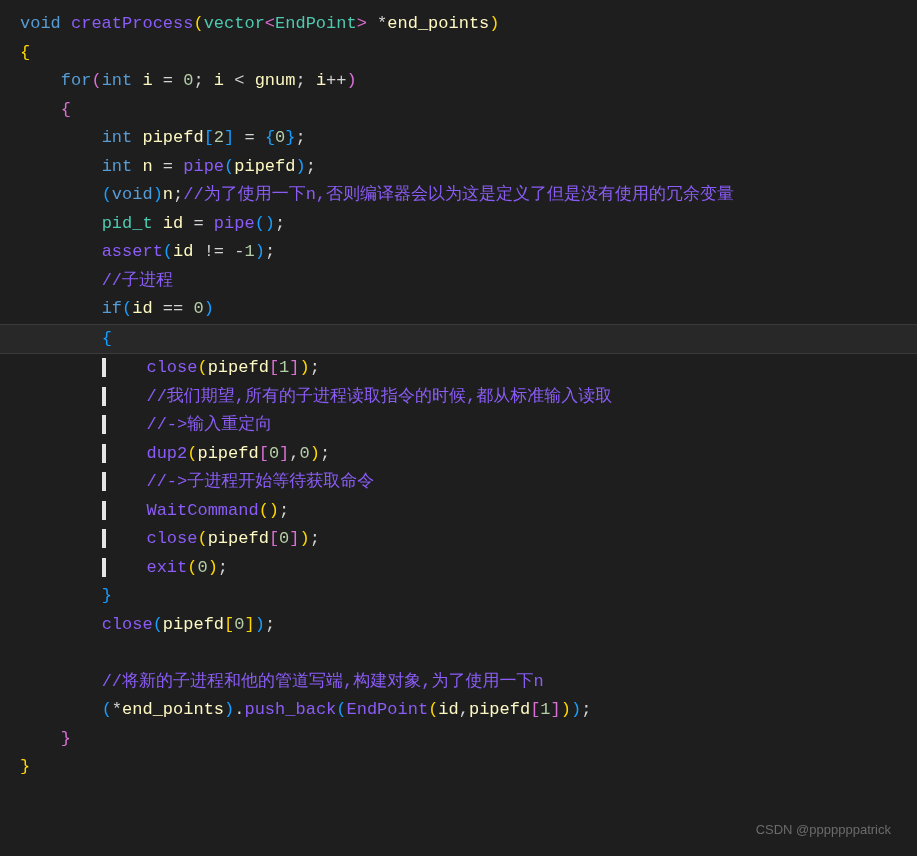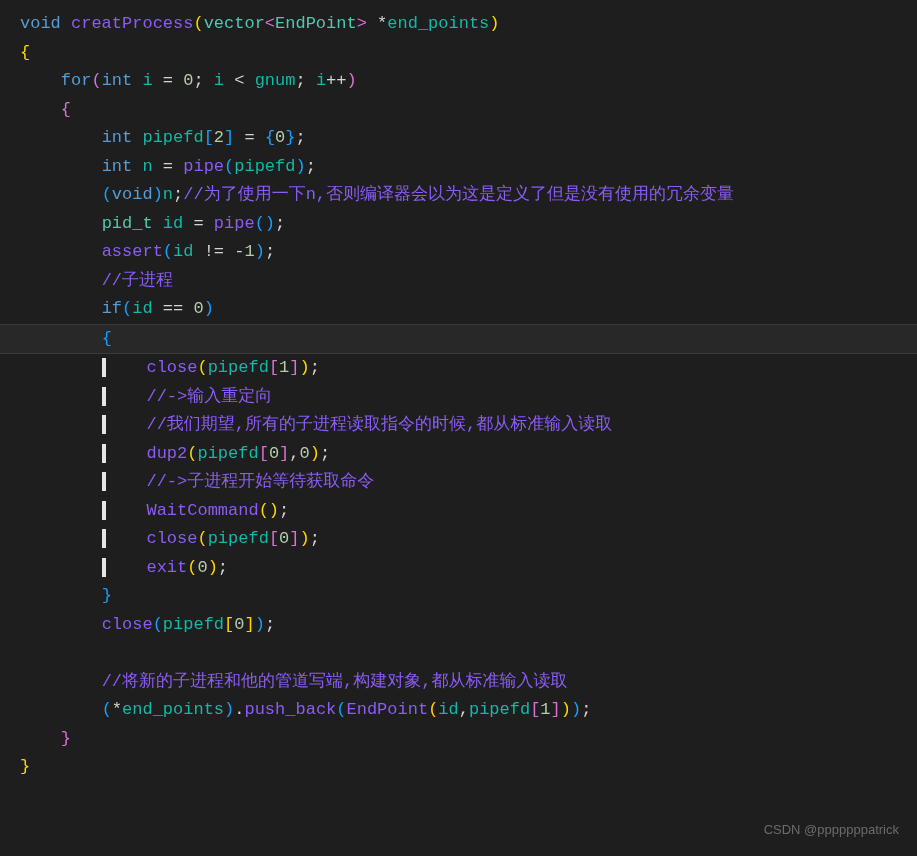--- a/index.html
+++ b/index.html
@@ -23,33 +23,33 @@
   margin-left: -20px;
   padding-left: 20px;
   width: 920px;
 }
 .guide {
   border-left: 4px solid #e5e5e5;
 }
 .kw { color: #569cd6; }
 .type { color: #4ec9b0; text-align: center; }
 .func { color: #8b5cf6; }
-.var { color: #14b8a6; }
+.var { color: #fef9c3; }
 .num { color: #b5cea8; }
 .paren-y { color: #ffd700; }
 .paren-p { color: #da70d6; }
 .paren-b { color: #179fff; }
 .comment { color: #8b5cf6; }
 .brace-y { color: #ffd700; }
 .brace-p { color: #da70d6; }
 .brace-b { color: #179fff; }
 .watermark {
   position: absolute;
   bottom: 12px;
-  right: 18px;
+  right: 26px;
   color: #6b6b6b;
   font-size: 13px;
   font-family: Arial, sans-serif;
 }
 </style>
 </head>
 <body>
 
 <div>
 <div class="line"><span class="kw">void</span> <span class="func">creatProcess</span><span class="paren-y">(</span><span class="type">vector</span><span class="paren-p">&lt;</span><span class="type">EndPoint</span><span class="paren-p">&gt;</span> *<span class="var">end_points</span><span class="paren-y">)</span></div>
@@ -58,29 +58,29 @@
 <div class="line">    <span class="brace-p">{</span></div>
 <div class="line">        <span class="kw">int</span> <span class="var">pipefd</span><span class="paren-b">[</span><span class="num">2</span><span class="paren-b">]</span> = <span class="paren-b">{</span><span class="num">0</span><span class="paren-b">}</span>;</div>
 <div class="line">        <span class="kw">int</span> <span class="var">n</span> = <span class="func">pipe</span><span class="paren-b">(</span><span class="var">pipefd</span><span class="paren-b">)</span>;</div>
 <div class="line">        <span class="paren-b">(</span><span class="kw">void</span><span class="paren-b">)</span><span class="var">n</span>;<span class="comment">//为了使用一下n,否则编译器会以为这是定义了但是没有使用的冗余变量</span></div>
 <div class="line">        <span class="type">pid_t</span> <span class="var">id</span> = <span class="func">pipe</span><span class="paren-b">()</span>;</div>
 <div class="line">        <span class="func">assert</span><span class="paren-b">(</span><span class="var">id</span> != -<span class="num">1</span><span class="paren-b">)</span>;</div>
 <div class="line">        <span class="comment">//子进程</span></div>
 <div class="line">        <span class="kw">if</span><span class="paren-b">(</span><span class="var">id</span> == <span class="num">0</span><span class="paren-b">)</span></div>
 <div class="line current-line">        <span class="brace-b">{</span></div>
 <div class="line">        <span class="guide">    <span class="func">close</span><span class="paren-y">(</span><span class="var">pipefd</span><span class="paren-p">[</span><span class="num">1</span><span class="paren-p">]</span><span class="paren-y">)</span>;</span></div>
+<div class="line">        <span class="guide">    <span class="comment">//我们期望,所有的子进程读取指令的时候,都从标准输入读取</span></span></div>
 <div class="line">        <span class="guide">    <span class="comment">//-&gt;输入重定向</span></span></div>
-<div class="line">        <span class="guide">    <span class="comment">//我们期望,所有的子进程读取指令的时候,都从标准输入读取</span></span></div>
 <div class="line">        <span class="guide">    <span class="func">dup2</span><span class="paren-y">(</span><span class="var">pipefd</span><span class="paren-p">[</span><span class="num">0</span><span class="paren-p">]</span>,<span class="num">0</span><span class="paren-y">)</span>;</span></div>
 <div class="line">        <span class="guide">    <span class="comment">//-&gt;子进程开始等待获取命令</span></span></div>
 <div class="line">        <span class="guide">    <span class="func">WaitCommand</span><span class="paren-y">()</span>;</span></div>
 <div class="line">        <span class="guide">    <span class="func">close</span><span class="paren-y">(</span><span class="var">pipefd</span><span class="paren-p">[</span><span class="num">0</span><span class="paren-p">]</span><span class="paren-y">)</span>;</span></div>
 <div class="line">        <span class="guide">    <span class="func">exit</span><span class="paren-y">(</span><span class="num">0</span><span class="paren-y">)</span>;</span></div>
 <div class="line">        <span class="brace-b">}</span></div>
 <div class="line">        <span class="func">close</span><span class="paren-b">(</span><span class="var">pipefd</span><span class="paren-y">[</span><span class="num">0</span><span class="paren-y">]</span><span class="paren-b">)</span>;</div>
 <div class="line"> </div>
-<div class="line">        <span class="comment">//将新的子进程和他的管道写端,构建对象,都从标准输入读取</span></div>
+<div class="line">        <span class="comment">//将新的子进程和他的管道写端,构建对象,为了使用一下n</span></div>
 <div class="line">        <span class="paren-b">(</span>*<span class="var">end_points</span><span class="paren-b">)</span>.<span class="func">push_back</span><span class="paren-b">(</span><span class="func">EndPoint</span><span class="paren-y">(</span><span class="var">id</span>,<span class="var">pipefd</span><span class="paren-p">[</span><span class="num">1</span><span class="paren-p">]</span><span class="paren-y">)</span><span class="paren-b">)</span>;</div>
 <div class="line">    <span class="brace-p">}</span></div>
 <div class="line"><span class="brace-y">}</span></div>
 </div>
 
 <div class="watermark">CSDN @pppppppatrick</div>
 
 </body></html>

